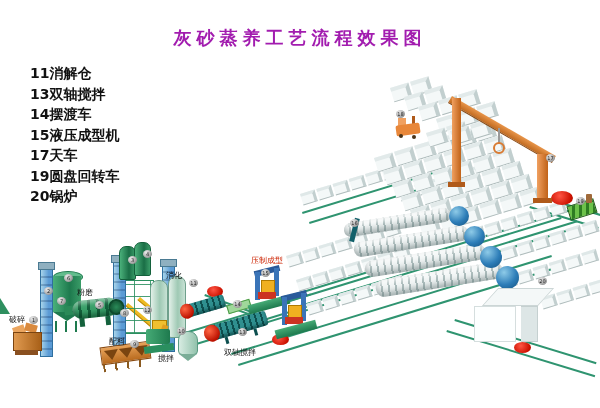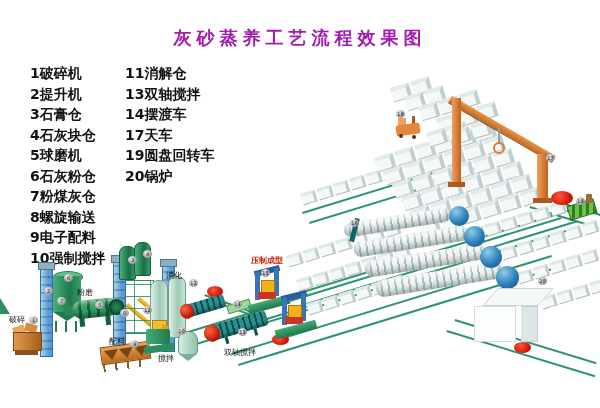--- a/index.html
+++ b/index.html
@@ -5,21 +5,21 @@
   html,body{margin:0;padding:0;background:#fff}
   #screen{position:relative;width:600px;height:408px;background:#ffffff;overflow:hidden;
           font-family:"DejaVu Sans",sans-serif}
   .title{position:absolute;top:26px;left:0;width:600px;text-align:center;
          font-family:"DejaVu Serif",serif;font-weight:bold;font-size:18px;
          letter-spacing:5px;color:#a21caf}
   .legend{position:absolute;top:63px;left:30px;display:flex;font-size:14px;
           font-weight:bold;color:#111;line-height:20.5px;white-space:nowrap}
   .legend .col1{width:95px}
   .lbl{position:absolute;font-size:8px;color:#111;white-space:nowrap;z-index:25;line-height:9px}
-  .lbl.red{color:#cc2200;font-weight:bold}
+  .lbl.red{color:#cc2200;font-weight:normal}
   .badge{position:absolute;width:9px;height:8px;border-radius:50%;z-index:30;
          background:radial-gradient(circle at 35% 30%,#ececec,#9a9a9a 70%,#6f6f6f);
          font-size:5px;color:#222;text-align:center;line-height:8px;overflow:hidden}
   .rail{position:absolute;height:1.5px;background:#2f9470;transform-origin:0 0;z-index:1}
   .belt{position:absolute;height:3px;background:#eebb22;border-bottom:1px solid #b8860b;
         transform-origin:0 0;z-index:9}
   .block-row{position:absolute;display:flex;gap:2px;transform:rotate(-17deg);
              transform-origin:0 0;z-index:5}
   .block{width:12px;height:8px;background:#f4f8f8;border-top:3px solid #dfe8e8;
          border-right:3px solid #c2cfcf;border-bottom:1px solid #aebbbb}
@@ -41,36 +41,25 @@
   .m{position:absolute;z-index:12}
   .m span{position:absolute}
 </style>
 </head>
 <body>
 <div id="screen">
 
 <div class="title">灰砂蒸养工艺流程效果图</div>
 
 <div class="legend">
-  <div class="col1">
-        <div>1破碎机</div>
-        <div>2提升机</div>
-        <div>3石膏仓</div>
-        <div>4石灰块仓</div>
-        <div>5球磨机</div>
-        <div>6石灰粉仓</div>
-        <div>7粉煤灰仓</div>
-        <div>8螺旋输送</div>
-        <div>9电子配料</div>
-        <div>10强制搅拌</div>
-      </div>
   <div class="col2">
         <div>11消解仓</div>
         <div>13双轴搅拌</div>
         <div>14摆渡车</div>
+        <div>15液压成型机</div>
         <div>17天车</div>
         <div>19圆盘回转车</div>
         <div>20锅炉</div>
       </div>
 </div>
 
 <div class="lbl" style="left:9px;top:315px">破碎</div>
 <div class="lbl" style="left:77px;top:288px">粉磨</div>
 <div class="lbl" style="left:166px;top:271px">消化</div>
 <div class="lbl" style="left:109px;top:337px">配料</div>

